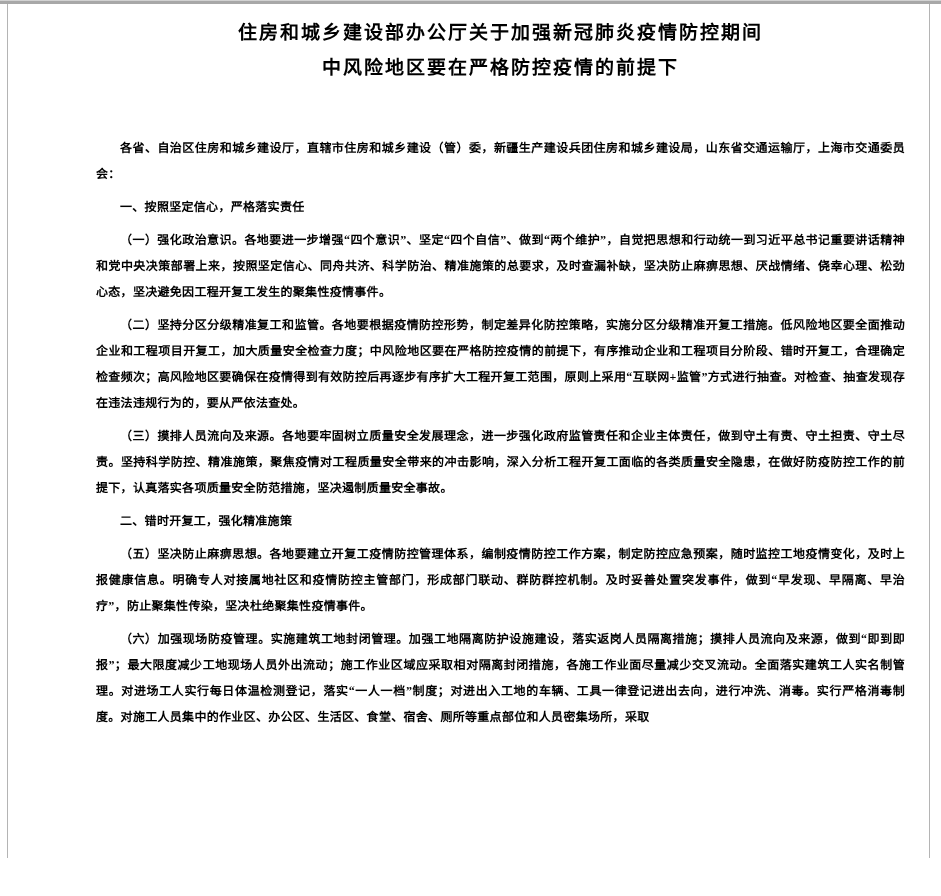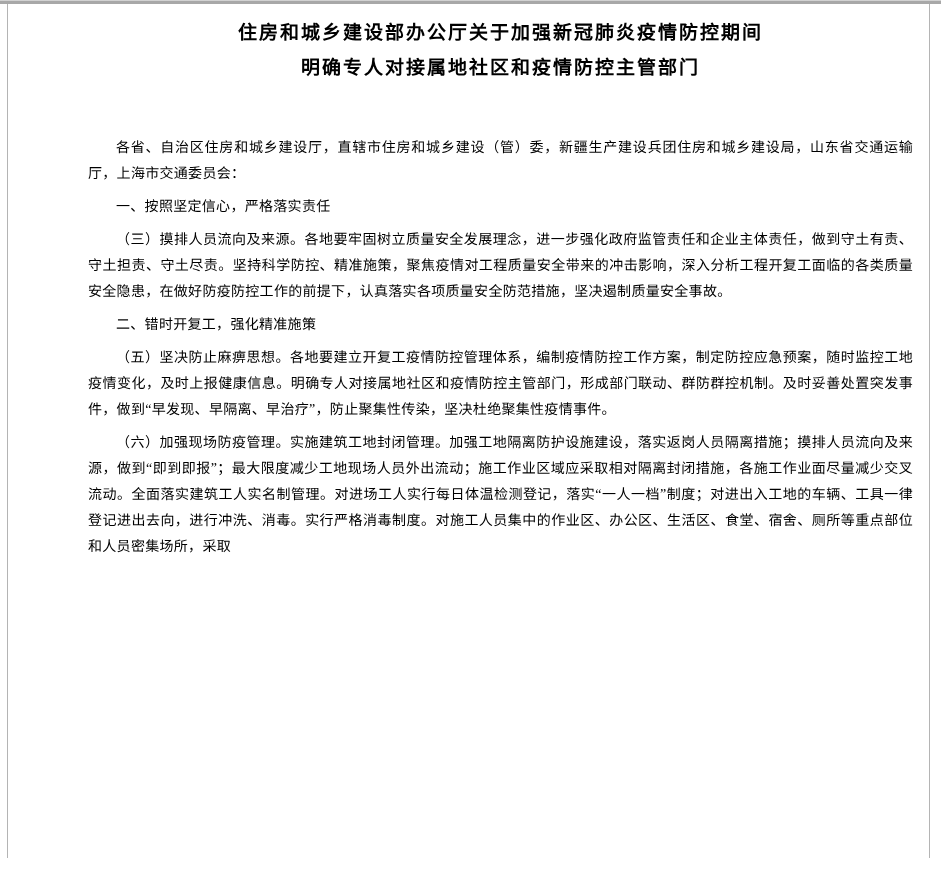--- a/index.html
+++ b/index.html
@@ -50,51 +50,54 @@
     font-weight: bold;
     font-size: 19px;
     letter-spacing: 2px;
     line-height: 35px;
     margin: 0 0 50px 0;
   }
   .title .tline {
     display: block;
   }
   .para {
-    font-size: 14px;
+    font-size: 12px;
     line-height: 26px;
     text-align: justify;
     text-indent: 2em;
-    margin: 7px 4px;
+    margin: 7px 12px;
     letter-spacing: 0.3px;
     word-break: break-all;
+    font-weight: bold;
   }
   .para.salutation { margin-top: 0; }
   .para.heading {  }
 </style>
 </head>
 <body>
 
 <div class="viewport">
   <div class="top-strip"></div>
 
   <div class="page">
     <div class="doc">
 
       <h1 class="title">
         <span class="tline">住房和城乡建设部办公厅关于加强新冠肺炎疫情防控期间</span>
-        <span class="tline">明确专人对接属地社区和疫情防控主管部门</span>
+        <span class="tline">中风险地区要在严格防控疫情的前提下</span>
       </h1>
 
       <p class="para salutation">各省、自治区住房和城乡建设厅，直辖市住房和城乡建设（管）委，新疆生产建设兵团住房和城乡建设局，山东省交通运输厅，上海市交通委员会：</p>
 
 
       <p class="para heading">一、按照坚定信心，严格落实责任</p>
 
+      <p class="para">（一）强化政治意识。各地要进一步增强“四个意识”、坚定“四个自信”、做到“两个维护”，自觉把思想和行动统一到习近平总书记重要讲话精神和党中央决策部署上来，按照坚定信心、同舟共济、科学防治、精准施策的总要求，及时查漏补缺，坚决防止麻痹思想、厌战情绪、侥幸心理、松劲心态，坚决避免因工程开复工发生的聚集性疫情事件。</p>
 
+      <p class="para">（二）坚持分区分级精准复工和监管。各地要根据疫情防控形势，制定差异化防控策略，实施分区分级精准开复工措施。低风险地区要全面推动企业和工程项目开复工，加大质量安全检查力度；中风险地区要在严格防控疫情的前提下，有序推动企业和工程项目分阶段、错时开复工，合理确定检查频次；高风险地区要确保在疫情得到有效防控后再逐步有序扩大工程开复工范围，原则上采用“互联网+监管”方式进行抽查。对检查、抽查发现存在违法违规行为的，要从严依法查处。</p>
 
       <p class="para">（三）摸排人员流向及来源。各地要牢固树立质量安全发展理念，进一步强化政府监管责任和企业主体责任，做到守土有责、守土担责、守土尽责。坚持科学防控、精准施策，聚焦疫情对工程质量安全带来的冲击影响，深入分析工程开复工面临的各类质量安全隐患，在做好防疫防控工作的前提下，认真落实各项质量安全防范措施，坚决遏制质量安全事故。</p>
 
       <p class="para heading">二、错时开复工，强化精准施策</p>
 
 
       <p class="para">（五）坚决防止麻痹思想。各地要建立开复工疫情防控管理体系，编制疫情防控工作方案，制定防控应急预案，随时监控工地疫情变化，及时上报健康信息。明确专人对接属地社区和疫情防控主管部门，形成部门联动、群防群控机制。及时妥善处置突发事件，做到“早发现、早隔离、早治疗”，防止聚集性传染，坚决杜绝聚集性疫情事件。</p>
 
       <p class="para">（六）加强现场防疫管理。实施建筑工地封闭管理。加强工地隔离防护设施建设，落实返岗人员隔离措施；摸排人员流向及来源，做到“即到即报”；最大限度减少工地现场人员外出流动；施工作业区域应采取相对隔离封闭措施，各施工作业面尽量减少交叉流动。全面落实建筑工人实名制管理。对进场工人实行每日体温检测登记，落实“一人一档”制度；对进出入工地的车辆、工具一律登记进出去向，进行冲洗、消毒。实行严格消毒制度。对施工人员集中的作业区、办公区、生活区、食堂、宿舍、厕所等重点部位和人员密集场所，采取</p>
 

